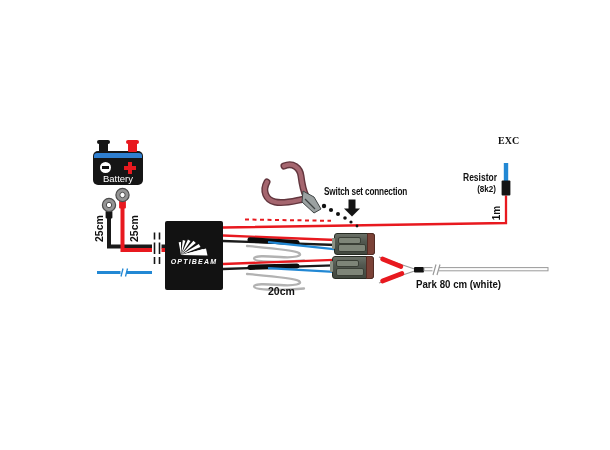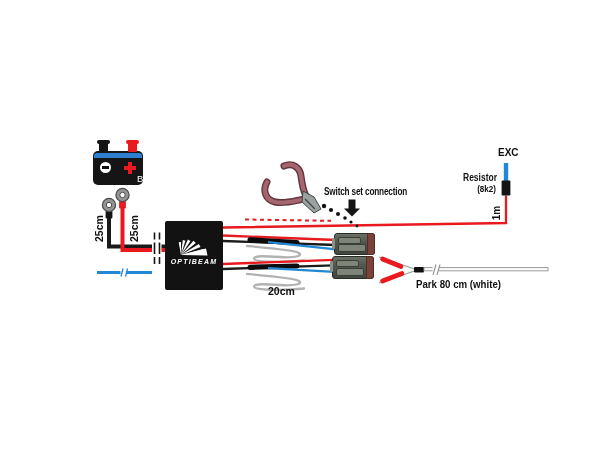--- a/index.html
+++ b/index.html
@@ -16,21 +16,21 @@
   .battery-stripe{left:94px;top:153px;width:48px;height:5px;background:var(--battery_stripe_blue,#2f7fd0);border-radius:3px 3px 0 0;}
   .term{position:absolute;}
   .term .cap{position:absolute;left:0;top:0;width:13px;height:4px;border-radius:2px;}
   .term .post{position:absolute;left:2px;top:3px;width:9px;height:9px;border-radius:1px;}
   .minus-circle{left:100px;top:162px;width:11px;height:11px;background:#fff;border-radius:50%;}
   .minus-circle i{position:absolute;left:2px;top:4.2px;width:7px;height:2.6px;background:#111;}
   .plus-cross{left:124px;top:162px;width:12px;height:12px;}
   .plus-cross i{position:absolute;background:var(--wire_red,#e8191f);}
   .plus-cross .h{left:0;top:4.2px;width:12px;height:3.6px;}
   .plus-cross .v{left:4.2px;top:0;width:3.6px;height:12px;}
-  .battery-text{left:93px;top:173px;width:50px;color:#fff;font-size:9.5px;font-weight:400;padding-left:44px;}
+  .battery-text{left:93px;top:173px;width:50px;text-align:center;color:#fff;font-size:9.5px;font-weight:400;}
   
   .box{left:165px;top:221px;width:58px;height:69px;background:#121212;border-radius:2px;}
   .brand{position:absolute;left:0;top:37px;width:58px;text-align:center;color:#fff;
          font-size:7px;font-weight:700;font-style:italic;letter-spacing:1.2px;}
   
   .connector{position:absolute;background:linear-gradient(#6a7066,var(--connector_body,#51574f) 40%,#42483f);
              border:1px solid #262b23;border-radius:3px;}
   .connector .tab{position:absolute;background:#7e8578;border:1px solid #3a3f36;border-radius:2px;}
   .connector .rear{position:absolute;right:-1px;top:-1px;bottom:-1px;width:6px;
                    background:var(--connector_rear,#7b4237);border:1px solid #542c24;border-radius:0 3px 3px 0;}
@@ -187,19 +187,19 @@
     <span class="rear"></span>
   </div>
 
   <div class="lbl rot" style="left:87px;top:223px;width:26px;height:12px;font-size:10.5px;text-align:center;">25cm</div>
   <div class="lbl rot" style="left:122px;top:223px;width:26px;height:12px;font-size:10.5px;text-align:center;">25cm</div>
 
   <div class="lbl cond" style="left:324px;top:187px;font-size:10px;letter-spacing:-.2px;">Switch set connection</div>
 
   <div class="lbl" style="left:256px;top:286px;font-size:10.5px;margin-left:12px;">20cm</div>
 
-  <div class="lbl" style="left:498px;top:148px;font-size:10px;">EXC</div>
+  <div class="lbl" style="left:498px;top:136px;font-size:10px;font-family:Liberation Serif, serif;">EXC</div>
   <div class="lbl condR" style="left:456px;top:173px;width:41px;text-align:right;font-size:10px;">Resistor</div>
   <div class="lbl condR" style="left:456px;top:184px;width:40px;text-align:right;font-size:9.5px;">(8k2)</div>
   <div class="lbl rot" style="left:489px;top:206px;width:20px;height:14px;font-size:10px;text-align:center;">1m</div>
 
   <div class="lbl" style="left:416px;top:279px;font-size:11px;transform:scaleX(.88);transform-origin:0 50%;">Park 80 cm (white)</div>
 </div>
 
 </body></html>

